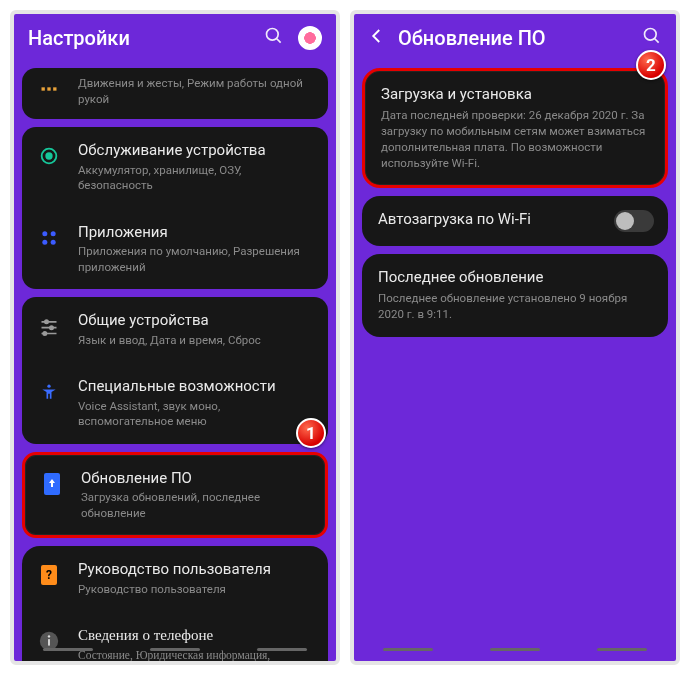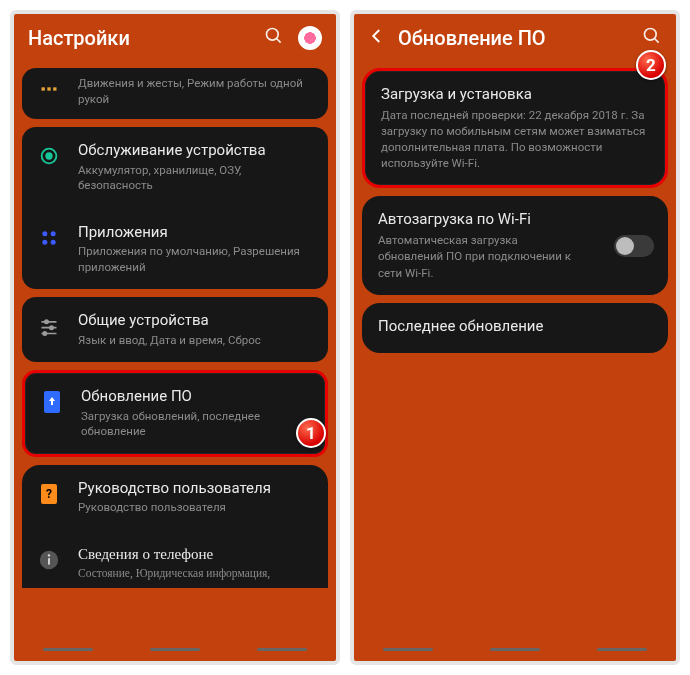--- a/index.html
+++ b/index.html
@@ -4,21 +4,21 @@
 <style>
   * { margin: 0; padding: 0; box-sizing: border-box; }
   body {
     background: #fff;
     font-family: -apple-system, "Segoe UI", Roboto, sans-serif;
     width: 690px; height: 675px;
     position: relative;
   }
   .frame {
     position: absolute;
-    background: #c2410c;
+    background: #6d28d9;
     border: 4px solid #e5e5e5;
     border-radius: 6px;
     overflow: hidden;
   }
   .frame.left  { left: 10px;  top: 10px; width: 330px; height: 655px; }
   .frame.right { left: 350px; top: 10px; width: 330px; height: 655px; }
 
   .header {
     display: flex; align-items: center;
     padding: 12px 14px 10px;
@@ -183,20 +183,32 @@
             <circle cx="9" cy="7" r="2" fill="currentColor"></circle>
             <line x1="3" y1="14" x2="21" y2="14"></line>
             <circle cx="15" cy="14" r="2" fill="currentColor"></circle>
             <line x1="3" y1="21" x2="21" y2="21"></line>
             <circle cx="7" cy="21" r="2" fill="currentColor"></circle>
           </svg>
       </span>
       <div class="texts">
         <div class="label-primary">Общие устройства</div>
         <div class="label-secondary">Язык и ввод, Дата и время, Сброс</div>
+      </div>
+    </div>
+    <div class="item">
+      <span class="icon ic-access">
+        <svg width="20" height="20" viewBox="0 0 24 24" fill="currentColor">
+            <circle cx="12" cy="5" r="2"></circle>
+            <path d="M4 9h16l-5 3v8h-2v-6h-2v6H9v-8z"></path>
+          </svg>
+      </span>
+      <div class="texts">
+        <div class="label-primary">Специальные возможности</div>
+        <div class="label-secondary">Voice Assistant, звук моно, вспомогательное меню</div>
       </div>
     </div>
   </div>
 
   <div class="group highlight-box">
     <div class="item">
       <span class="icon ic-update">
         <svg width="20" height="24" viewBox="0 0 20 24">
             <rect x="2" y="1" width="16" height="22" rx="2"></rect>
             <path d="M10 7l-3 4h2v4h2v-4h2z" fill="#fff"></path>
@@ -255,31 +267,31 @@
     <span class="search-icon">
       <svg width="20" height="20" viewBox="0 0 24 24" fill="none" stroke="#fff" stroke-width="2">
           <circle cx="10" cy="10" r="7"></circle>
           <line x1="20" y1="20" x2="15" y2="15"></line>
         </svg>
     </span>
   </div>
 
   <div class="r-item highlight-box">
     <div class="r-title">Загрузка и установка</div>
-    <div class="r-sub">Дата последней проверки: 22 декабря 2018 г. За загрузку по мобильным сетям может взиматься дополнительная плата. По возможности используйте Wi-Fi.</div>
+    <div class="r-sub">Дата последней проверки: 26 декабря 2020 г. За загрузку по мобильным сетям может взиматься дополнительная плата. По возможности используйте Wi-Fi.</div>
   </div>
 
   <div class="r-item" style="padding-right:84px;">
     <div class="r-title">Автозагрузка по Wi-Fi</div>
-    <div class="r-sub">Автоматическая загрузка обновлений ПО при подключении к сети Wi-Fi.</div>
     <div class="toggle"></div>
   </div>
 
   <div class="r-item">
     <div class="r-title">Последнее обновление</div>
+    <div class="r-sub">Последнее обновление установлено 9 ноября 2020 г. в 9:11.</div>
   </div>
 
   <div class="navbar">
     <span class="navline"></span>
     <span class="navline"></span>
     <span class="navline"></span>
   </div>
 </div>
 
 <div class="badge b1">1</div>

